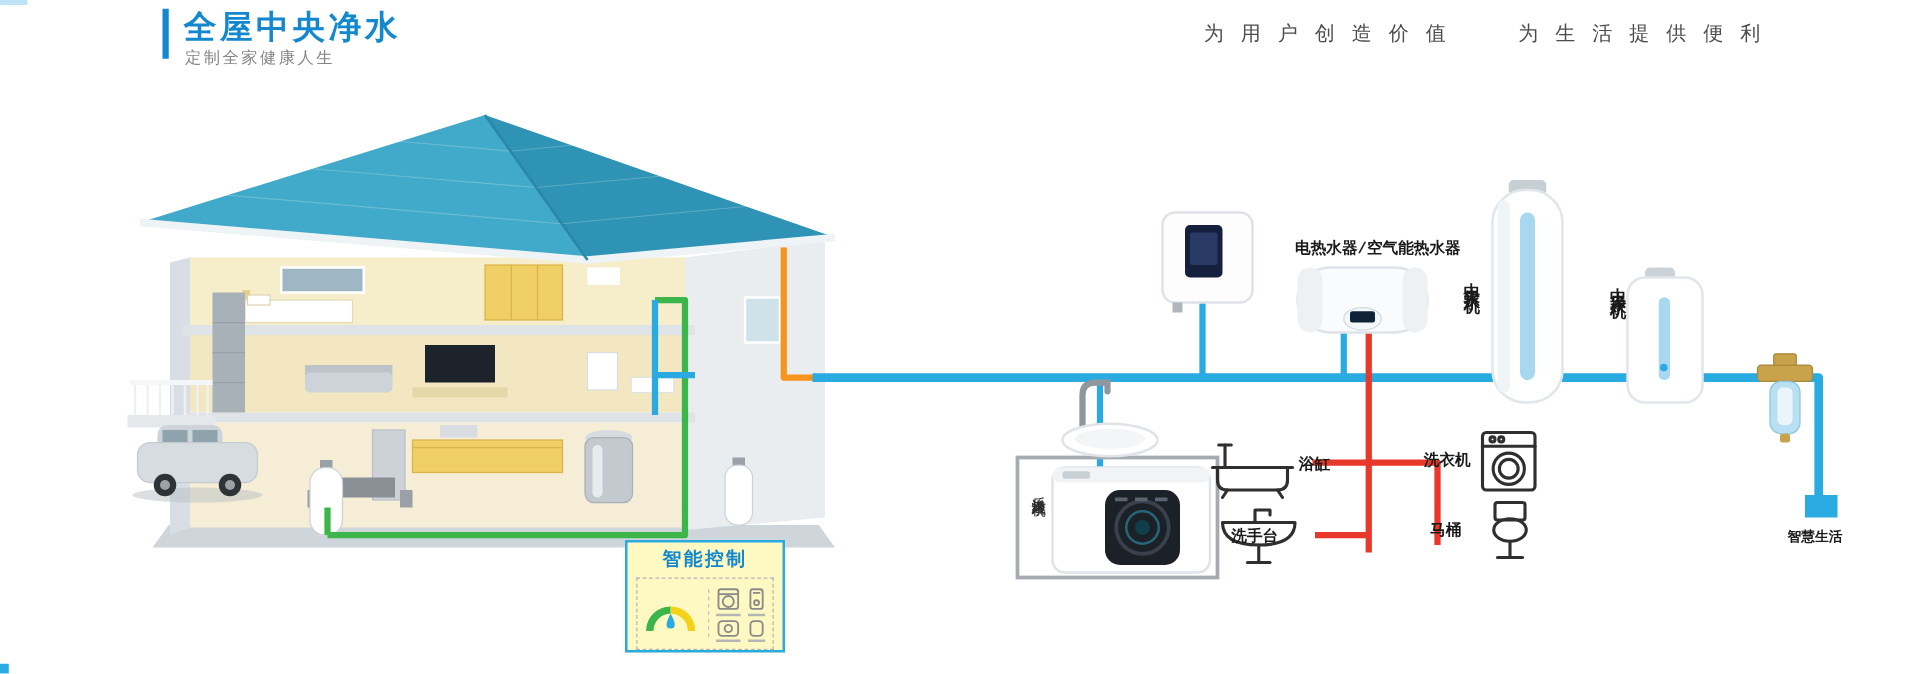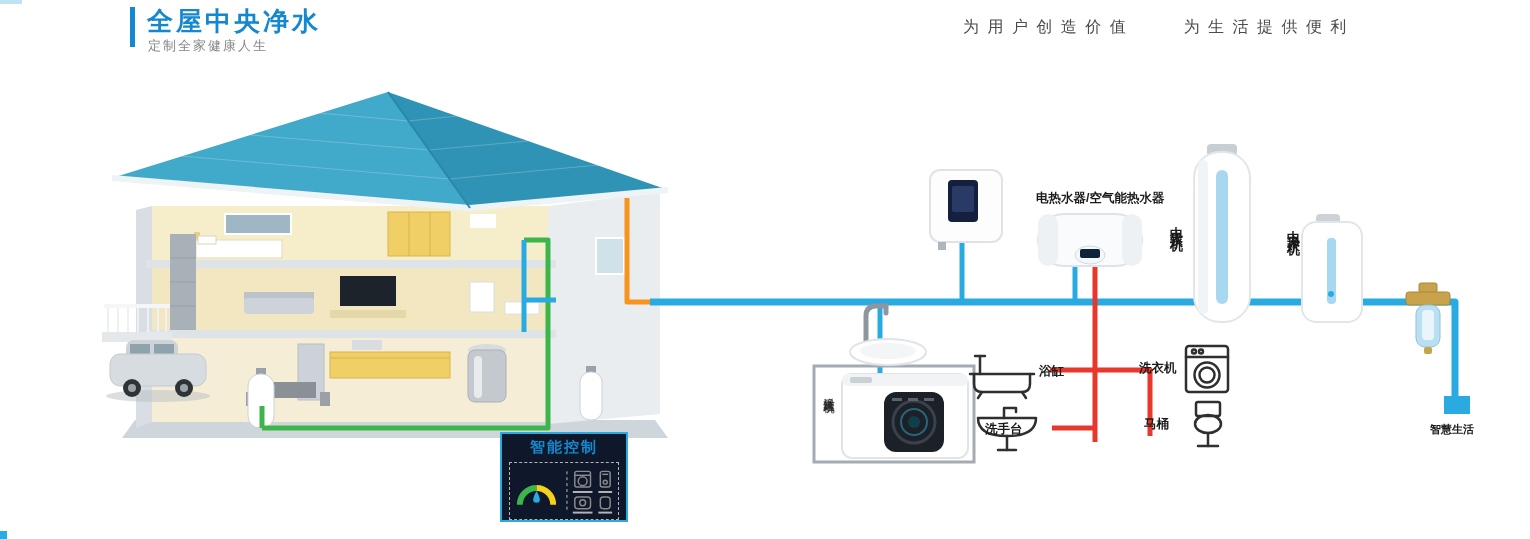--- a/index.html
+++ b/index.html
@@ -7,21 +7,21 @@
     --pipe_blue:#29abe2;
     --pipe_red:#e8372b;
     --pipe_green:#3cb54a;
     --pipe_orange:#f7941d;
     --roof_teal:#3ba6c8;
     --text_dark:#1a1a1a;
   }
   html,body{margin:0;padding:0;background:#fff;}
   .stage{
     position:relative;width:1530px;height:539px;background:#ffffff;overflow:hidden;
-    font-family:Liberation Sans, sans-serif;
+    font-family:Liberation Mono, monospace;
   }
   
   .brand-bar{position:absolute;left:130px;top:7px;width:5px;height:40px;background:var(--accent_blue);}
   .title{position:absolute;left:147px;top:4px;font-size:26px;font-weight:700;color:var(--accent_blue);letter-spacing:3px;}
   .subtitle{position:absolute;left:148px;top:37px;font-size:13px;color:#858585;letter-spacing:2px;}
   .top-slogans{position:absolute;left:963px;top:17px;display:flex;gap:56px;font-size:16px;color:#4c4c4c;letter-spacing:2px;}
   .corner-deco-top{position:absolute;left:0;top:0;width:22px;height:4px;background:#bfe3f4;}
   .corner-deco-bottom{position:absolute;left:0;top:531px;width:7px;height:8px;background:var(--pipe_blue);}
   
   .scene{position:absolute;left:0;top:0;}
@@ -40,21 +40,21 @@
   #lbl-heater{left:1036px;top:190px;}
   #lbl-softener{left:1167px;top:216px;}
   #lbl-purifier{left:1284px;top:220px;}
   #lbl-ro{left:821px;top:388px;}
   #lbl-bathtub{left:1039px;top:363px;}
   #lbl-washer{left:1139px;top:360px;}
   #lbl-basin{left:985px;top:421px;}
   #lbl-toilet{left:1144px;top:416px;}
   #lbl-source{left:1430px;top:422px;font-size:11px;font-weight:600;}
   
-  .smart-box{position:absolute;left:500px;top:432px;width:128px;height:90px;background:#0f172a;border:2px solid var(--pipe_blue);box-sizing:border-box;}
+  .smart-box{position:absolute;left:500px;top:432px;width:128px;height:90px;background:#fef9c3;border:2px solid var(--pipe_blue);box-sizing:border-box;}
   .smart-title{text-align:center;margin-top:4px;font-size:15px;font-weight:700;letter-spacing:2px;color:var(--accent_blue);}
   .smart-inner{margin:5px 7px 0 7px;height:56px;border:1px dashed #b5b5b5;display:flex;align-items:center;justify-content:center;}
   
   .footer-slogan{position:absolute;left:1102px;top:498px;font-size:26px;letter-spacing:4px;white-space:nowrap;}
   .footer-slogan .f1{color:#5f7f93;}
   .footer-slogan .fy{color:var(--accent_blue);font-weight:700;font-size:31px;margin:0 4px;}
   .footer-slogan .f2{color:#555555;margin-left:6px;}
 </style>
 </head>
 <body>

